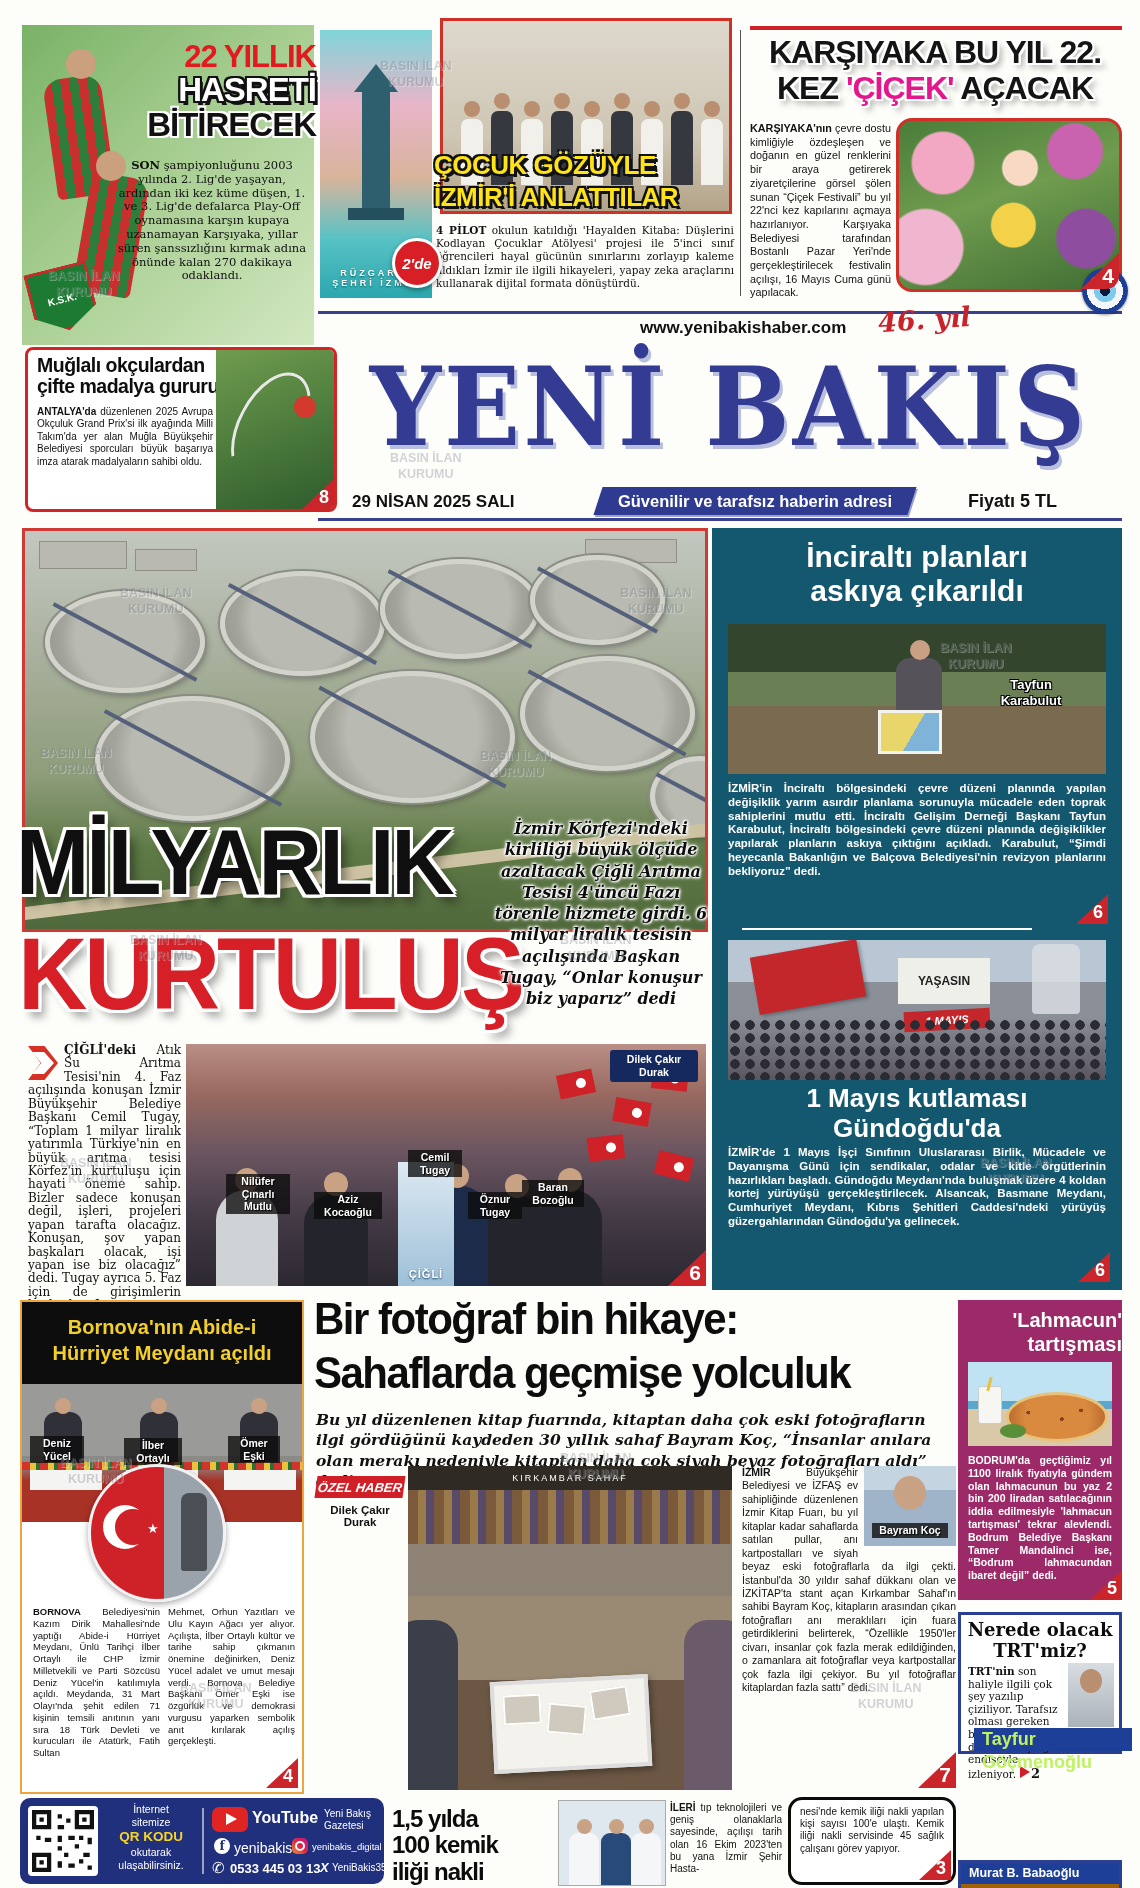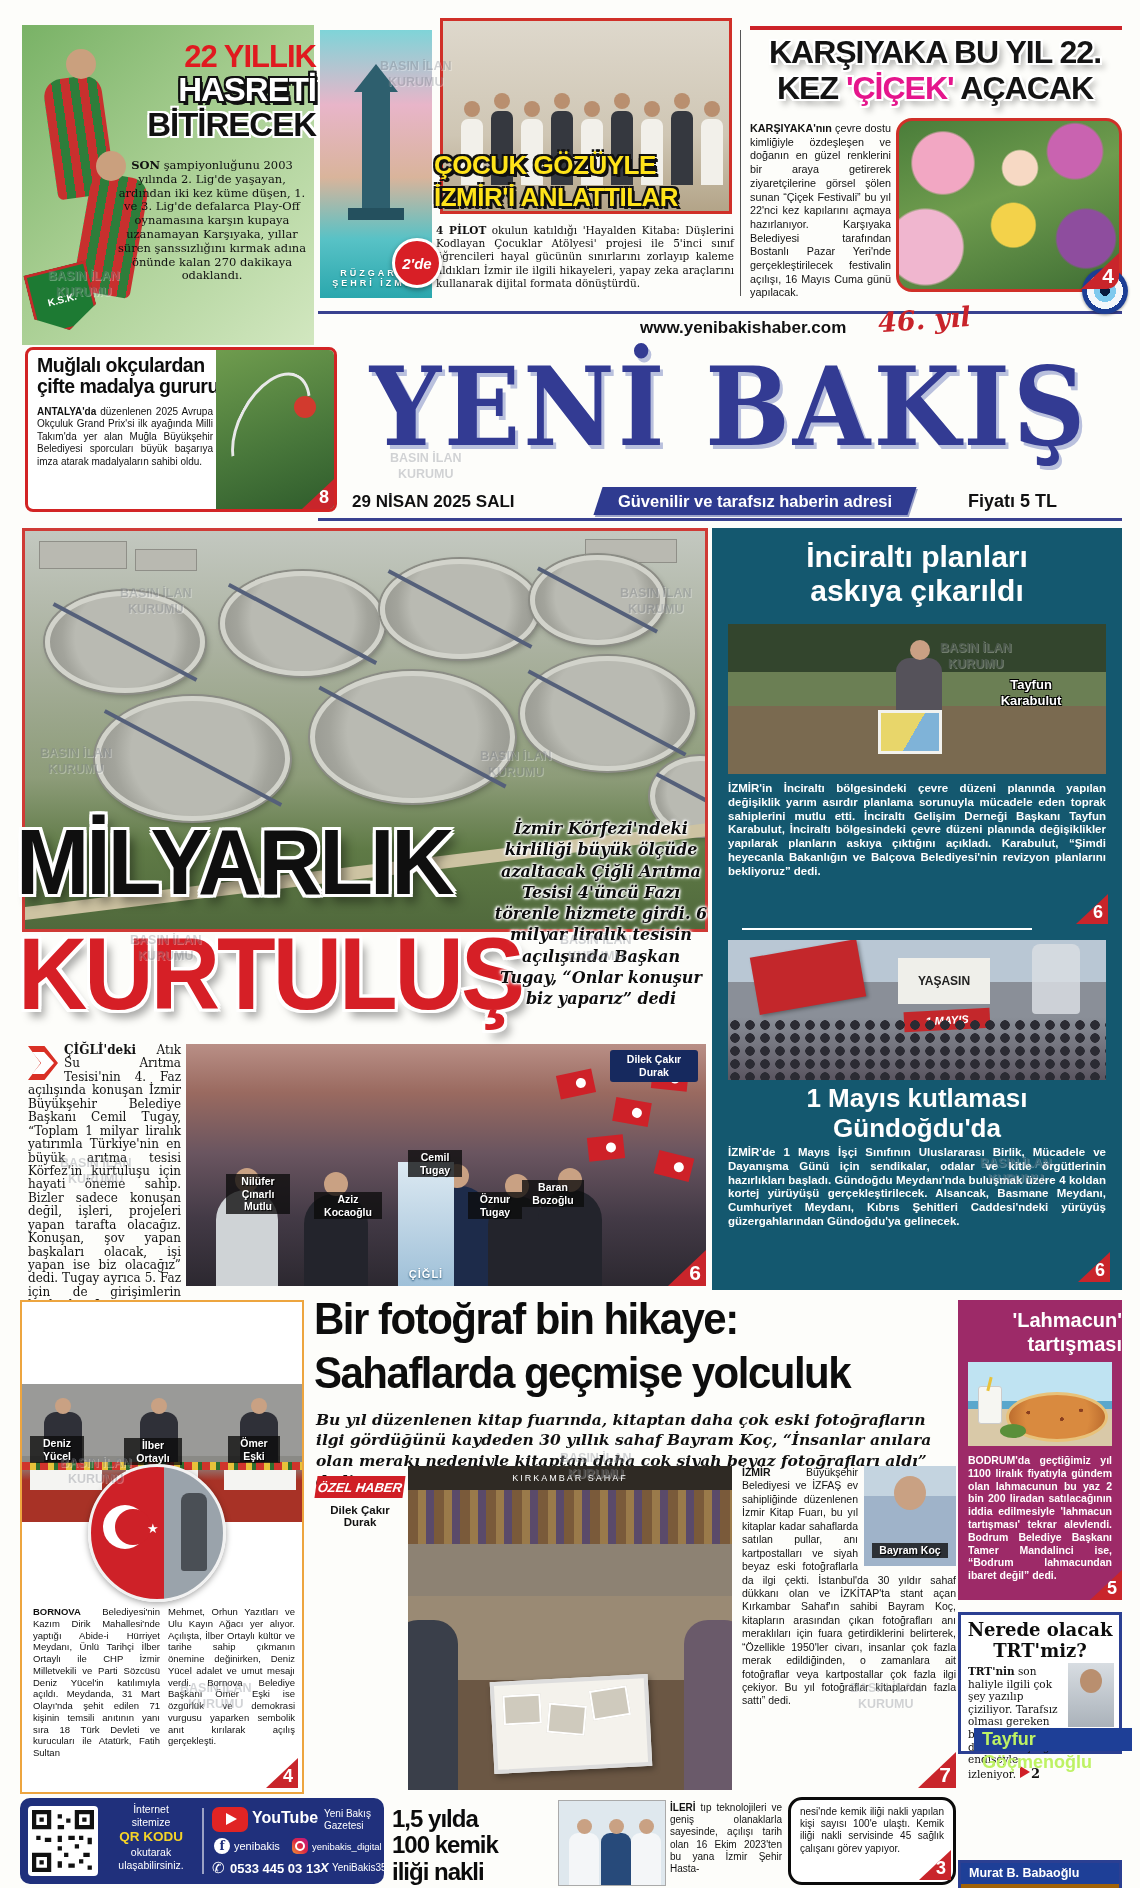--- a/index.html
+++ b/index.html
@@ -219,21 +219,21 @@
             background:linear-gradient(180deg,#8d8273 0 40%,#9a8a74 40% 66%,#6b5744 66% 100%)}
   #sa-sign{position:absolute;left:0;top:0;width:100%;height:24px;background:#2f2a24;color:#fff;
            font-size:9px;letter-spacing:2px;display:flex;align-items:center;justify-content:center}
   #sa-books{position:absolute;left:0;top:24px;width:100%;height:54px;
             background:repeating-linear-gradient(90deg,#7a5a3a 0 10px,#9a7a4a 10px 18px,#5a4a6a 18px 26px)}
   .sa-sil{position:absolute;bottom:0;width:64px;height:170px;border-radius:24px 24px 0 0}
   #sa-case{position:absolute;left:84px;bottom:20px;width:150px;height:84px;background:#f4f2ec;border:4px solid #ddd;
            transform:rotate(-3deg);box-shadow:2px 3px 6px rgba(0,0,0,.35)}
   .sa-card{position:absolute;width:34px;height:26px;background:#cfcabd;border:2px solid #fff}
   #sa-text{position:absolute;left:742px;top:1466px;width:214px;font-size:10.5px;line-height:1.28;text-align:justify}
-  #sa-port{float:right;width:92px;height:100px;margin:0 0 4px 6px;position:relative;
+  #sa-port{float:right;width:92px;height:80px;margin:0 0 4px 6px;position:relative;
            background:linear-gradient(180deg,#c4d4e0 0 30%,#9fb3c9 30% 100%)}
   #sa-port::before{content:"";position:absolute;top:10px;left:30px;width:32px;height:34px;border-radius:50%;background:#c9a183}
   #sa-port .plabel{left:8px;bottom:8px;right:8px}
 
   
   #lah{position:absolute;left:958px;top:1300px;width:164px;height:300px;background:#9d2a68}
   #lah .lh{position:absolute;left:0;top:8px;width:100%;text-align:right;color:#fff;font-weight:800;
            font-size:20px;line-height:1.2}
   #lah-photo{position:absolute;left:10px;top:62px;width:144px;height:84px;overflow:hidden;
              background:linear-gradient(180deg,#bfe3f2 0 46%,#5aa7cc 46% 56%,#d9c9a8 56% 100%)}
@@ -284,21 +284,21 @@
   #qrtext span{display:block;font-size:10.5px}
   #qrtext span:nth-child(3){font-size:13.5px;font-weight:900;color:#f5d327}
   #fdiv{position:absolute;left:182px;top:10px;width:2px;height:66px;background:rgba(255,255,255,.55)}
   .yt{position:absolute;left:192px;top:9px;width:36px;height:25px;background:#e02424;border-radius:7px}
   .yt::before{content:"";position:absolute;left:14px;top:6px;border-left:11px solid #fff;
               border-top:6.5px solid transparent;border-bottom:6.5px solid transparent}
   #ytlabel{position:absolute;left:232px;top:11px;color:#fff;font-weight:800;font-size:16px}
   #ytchan{position:absolute;left:304px;top:10px;width:58px;color:#fff;font-size:10px;line-height:1.2}
   .fcirc{position:absolute;left:194px;top:40px;width:16px;height:16px;border-radius:50%;background:#fff;
          color:#20307c;font-weight:900;font-size:12px;text-align:center;line-height:16px;font-family:"DejaVu Serif",serif}
-  #fb{position:absolute;left:214px;top:42px;color:#fff;font-size:11px}
+  #fb{position:absolute;left:214px;top:42px;color:#fff;font-size:14px}
   .ig{position:absolute;left:272px;top:40px;width:16px;height:16px;border-radius:5px;
       background:linear-gradient(45deg,#f09433,#dc2743 50%,#bc1888)}
   .ig::before{content:"";position:absolute;inset:3px;border:2px solid #fff;border-radius:50%}
   #igh{position:absolute;left:292px;top:43px;color:#fff;font-size:9.5px}
   #phico{position:absolute;left:192px;top:61px;color:#fff;font-size:15px}
   #phone{position:absolute;left:210px;top:63px;color:#fff;font-weight:800;font-size:13px}
   #xico{position:absolute;left:300px;top:62px;color:#fff;font-weight:900;font-size:13px;font-style:italic}
   #xh{position:absolute;left:312px;top:64px;color:#fff;font-size:10px}
 </style>
 </head>
@@ -500,20 +500,24 @@
       <div>1 Mayıs kutlaması</div>
       <div>Gündoğdu'da</div>
     </div>
     <p id="tz-body2"><span class="lead">İZMİR'de</span><span> 1 Mayıs İşçi Sınıfının Uluslararası Birlik, Mücadele ve Dayanışma Günü için sendikalar, odalar ve kitle örgütlerinin hazırlıkları başladı. Gündoğdu Meydanı'nda buluşmak üzere 4 koldan kortej yürüyüşü gerçekleştirilecek. Alsancak, Basmane Meydanı, Cumhuriyet Meydanı, Kıbrıs Şehitleri Caddesi'ndeki yürüyüş güzergahlarından Gündoğdu'ya gelinecek.</span></p>
     <div class="pagenum small" style="right:12px;bottom:8px">
         <span>6</span>
       </div>
   </div>
 
   <div id="bornova">
+    <div id="bor-head">
+      <div>Bornova'nın Abide-i</div>
+      <div>Hürriyet Meydanı açıldı</div>
+    </div>
     <div id="bor-photo">
       <div class="bper" style="left:22px"></div>
       <div class="bper" style="left:118px"></div>
       <div class="bper" style="left:218px"></div>
       <div class="btable" style="left:8px"></div>
       <div class="btable" style="left:104px"></div>
       <div class="btable" style="left:202px"></div>
       <div class="bflowers"></div>
       <div class="plabel" style="left:8px;top:52px;width:46px">Deniz Yücel</div>
       <div class="plabel" style="left:102px;top:54px;width:50px">İlber Ortaylı</div>

